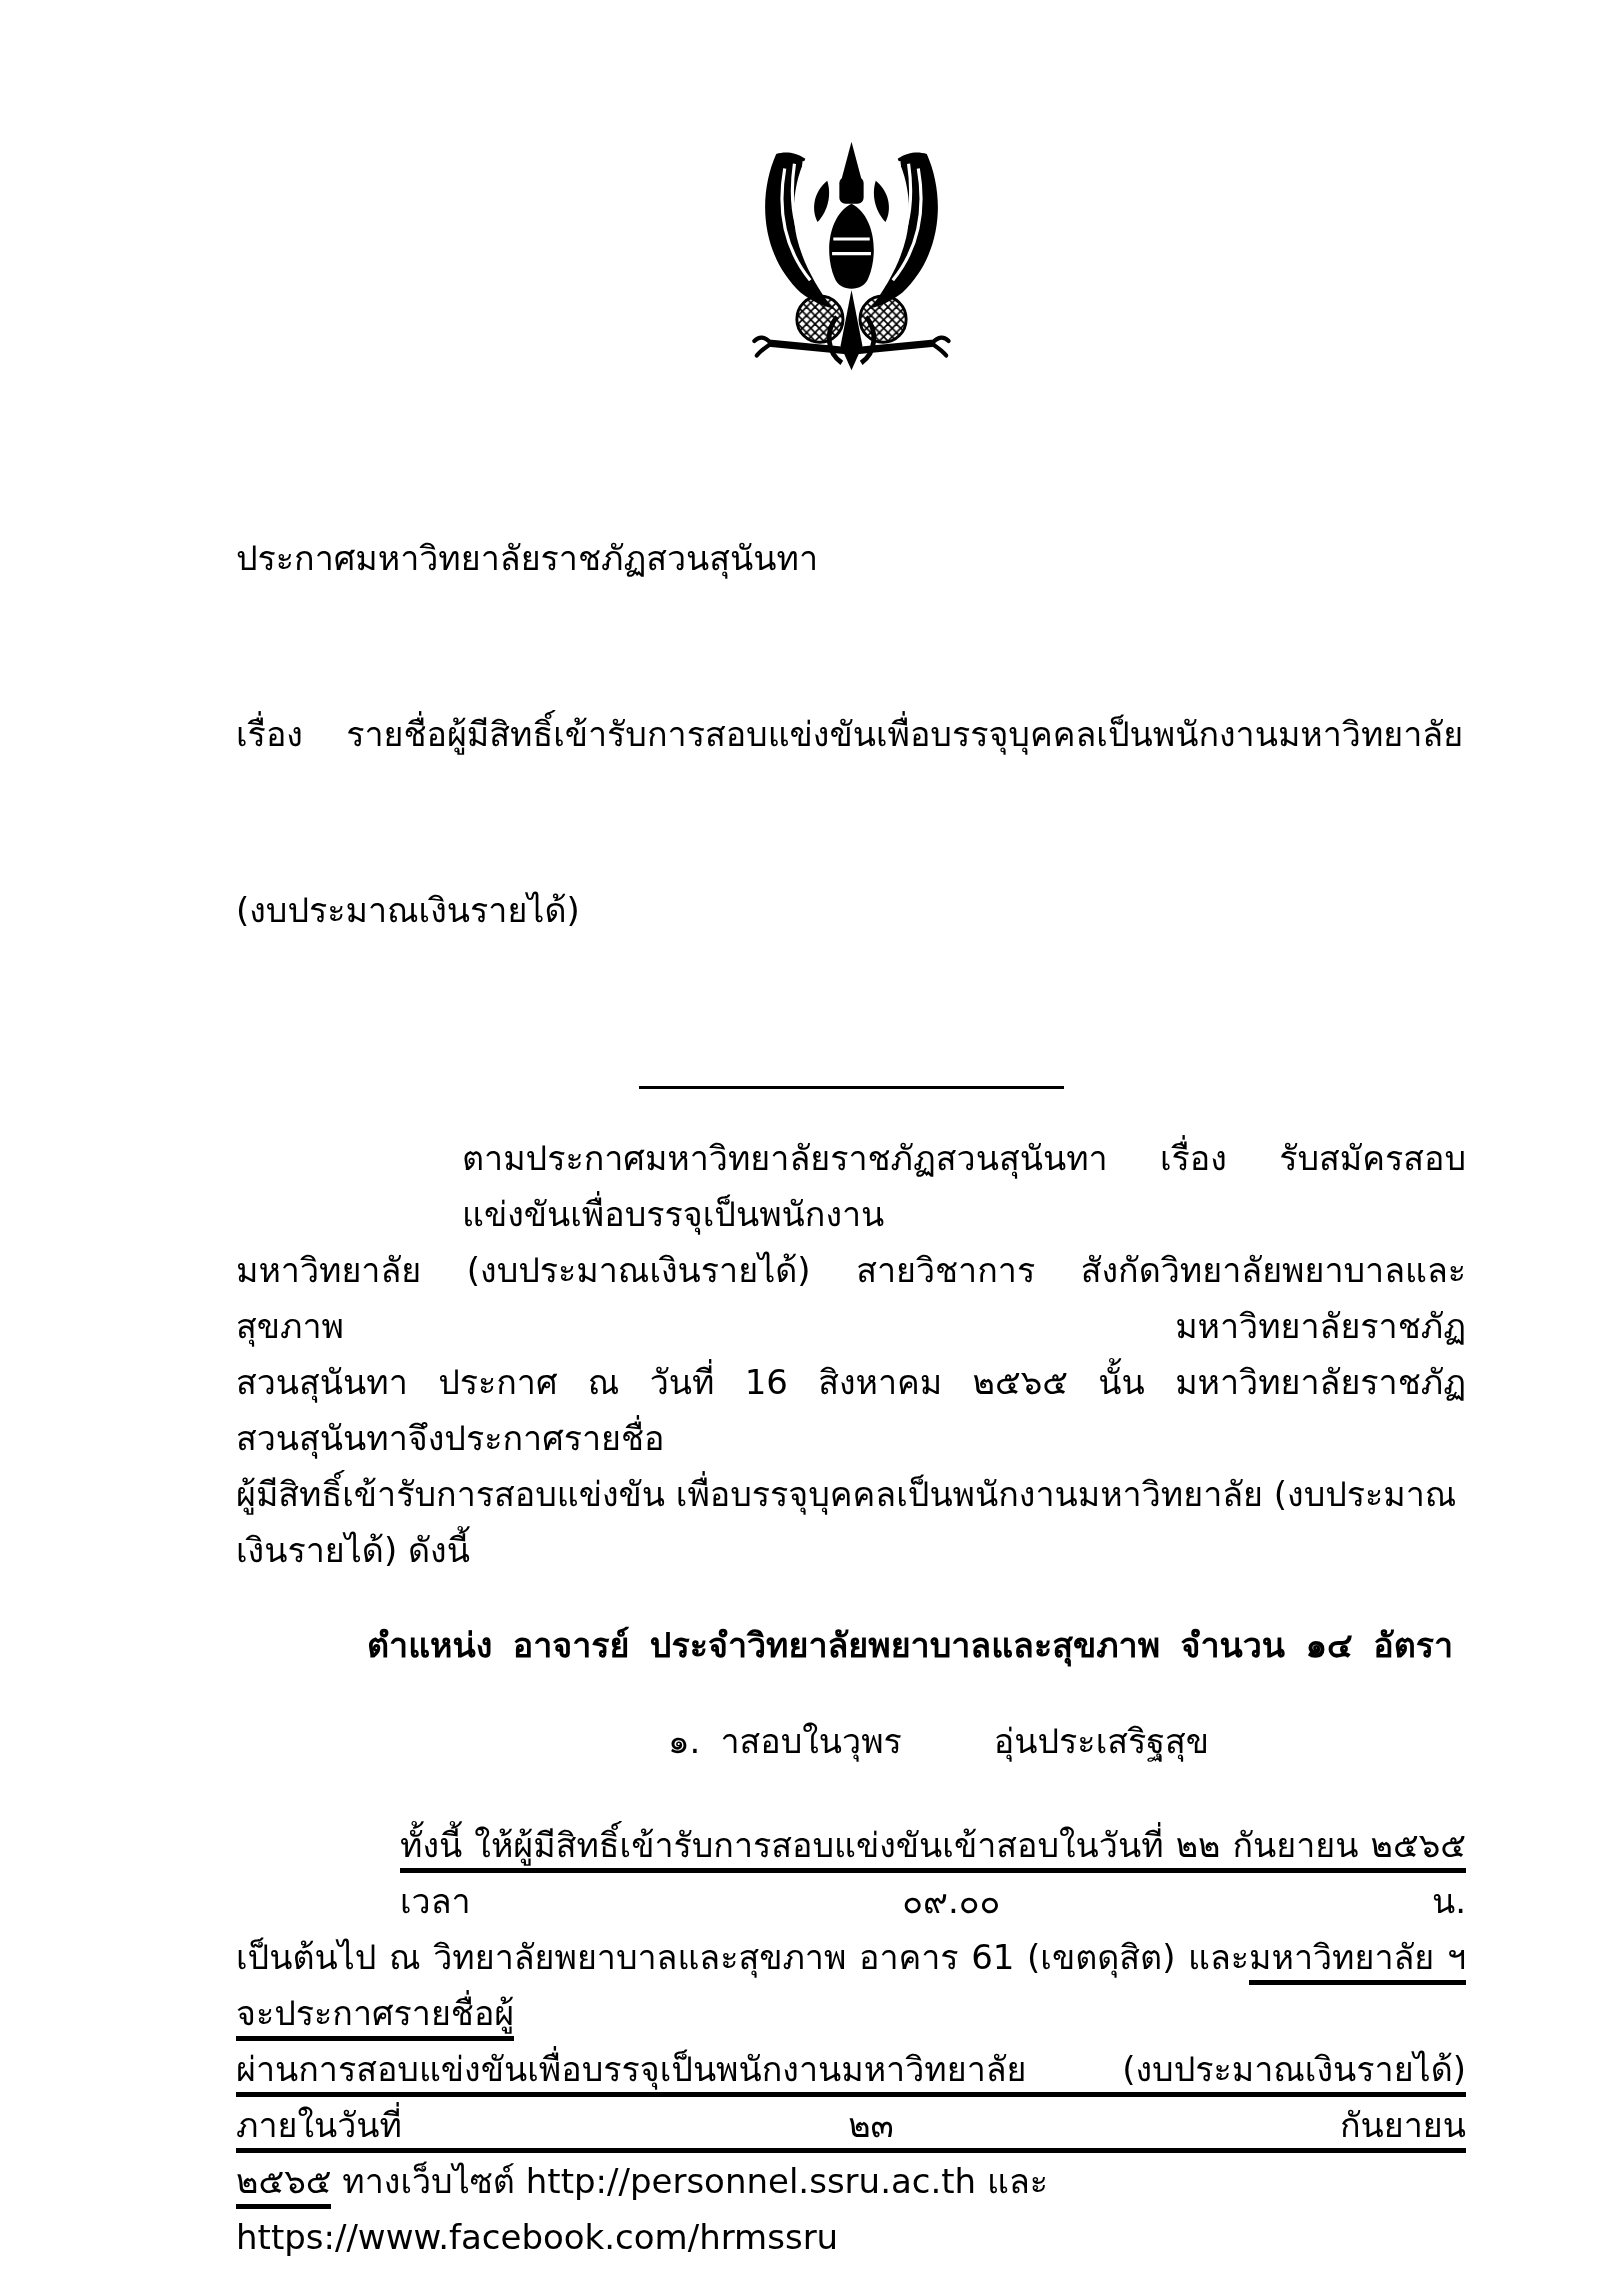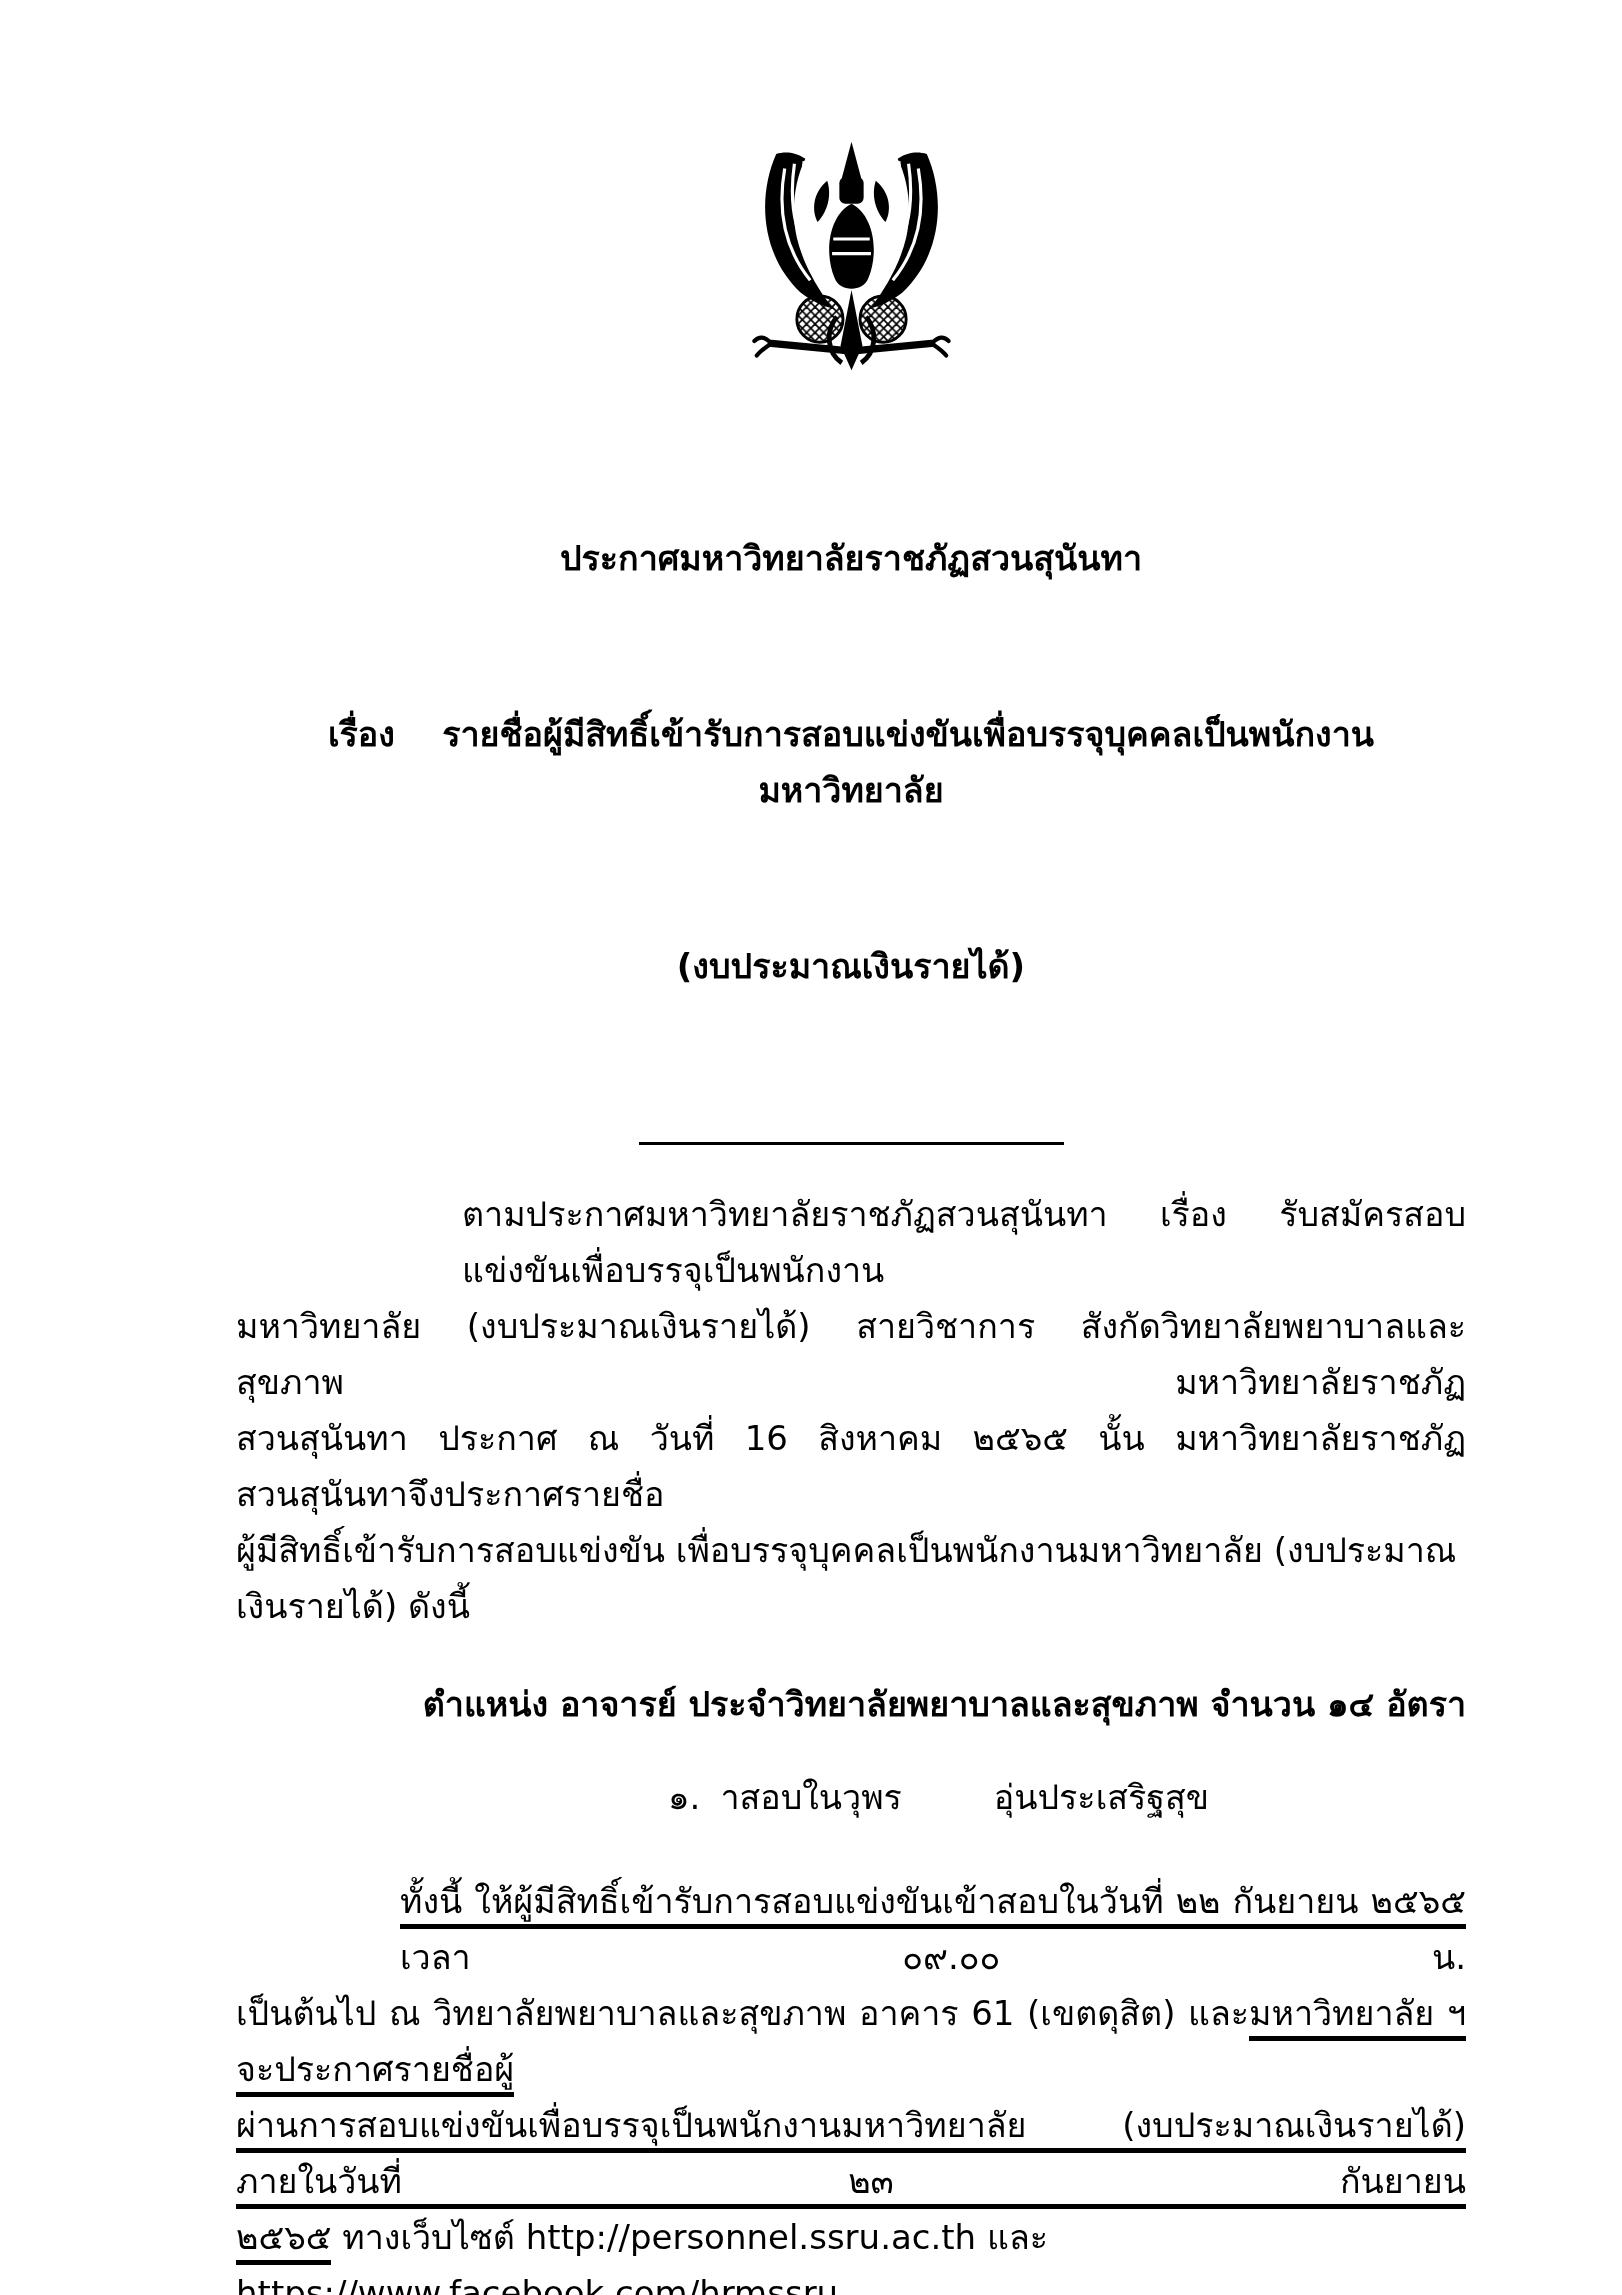--- a/index.html
+++ b/index.html
@@ -6,27 +6,27 @@
   .page{
     position:relative;
     width:1622px;height:2295px;
     background:#ffffff;color:#000;
     font-family:"DejaVu Sans","Liberation Sans",sans-serif;
     font-size:34px;
     overflow:hidden;
   }
   .col{margin-left:236px;width:1230px;}
   .emblem{display:block;margin:137px auto 0 auto;}
-  .title-block{margin-top:18.3px;text-align:center;line-height:60px;white-space:pre-wrap;font-weight:bold;}
+  .title-block{margin-top:18.3px;text-align:left;line-height:60px;white-space:pre-wrap;}
   .divider{width:425px;height:3.3px;background:#000;margin:27.5px auto 0 auto;}
   .para{margin-top:41px;}
   .line{line-height:56px;}
   .para .line.just{text-align:justify;text-align-last:justify;}
   .intro .line:first-child{padding-left:226px;margin-top:37px;}
-  .heading{font-weight:bold;text-align:right;padding-left:131px;margin-top:42px;line-height:56px;}
+  .heading{font-weight:bold;text-align:left;padding-left:131px;margin-top:42px;line-height:56px;font-family:Liberation Mono, monospace;}
   .cand-row{margin-top:37px;padding-left:432px;line-height:56px;display:flex;gap:92px;}
   .sched{margin-top:48px;}
   .sched .line.indent{padding-left:164px;}
   .u{border-bottom:5.2px solid #000;padding-bottom:3.3px;}
 </style>
 </head>
 <body>
 
 <div class="page">
   <div class="col">

